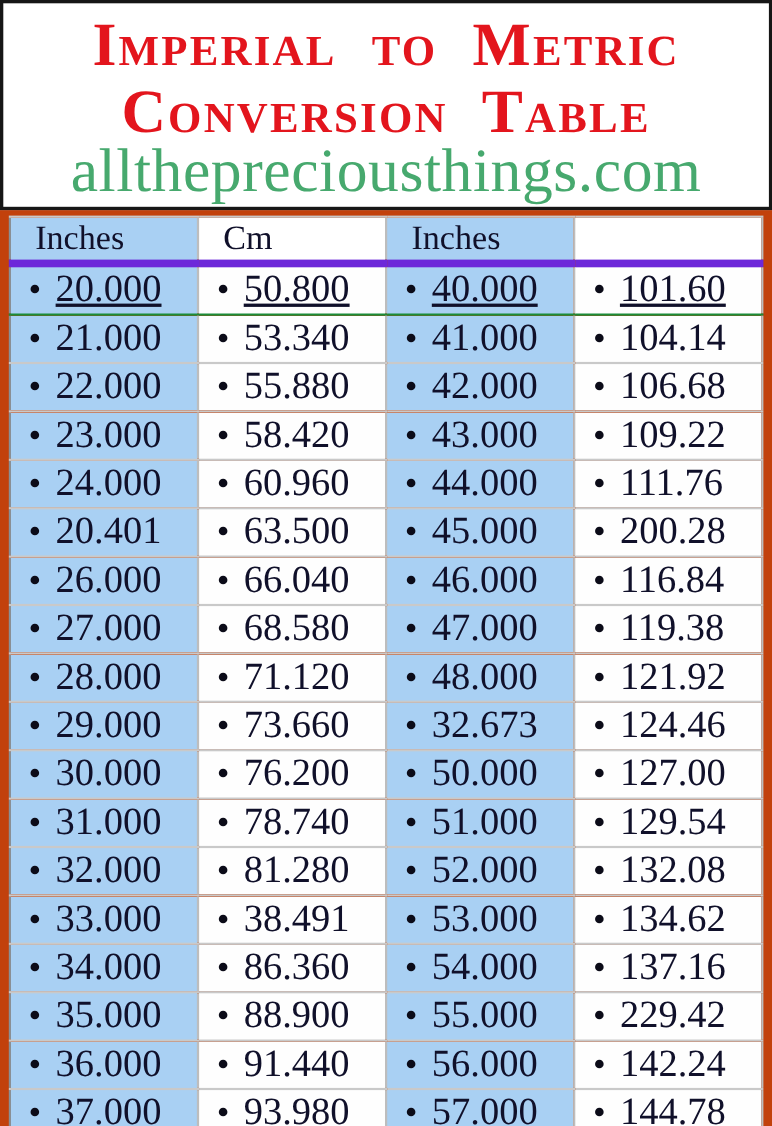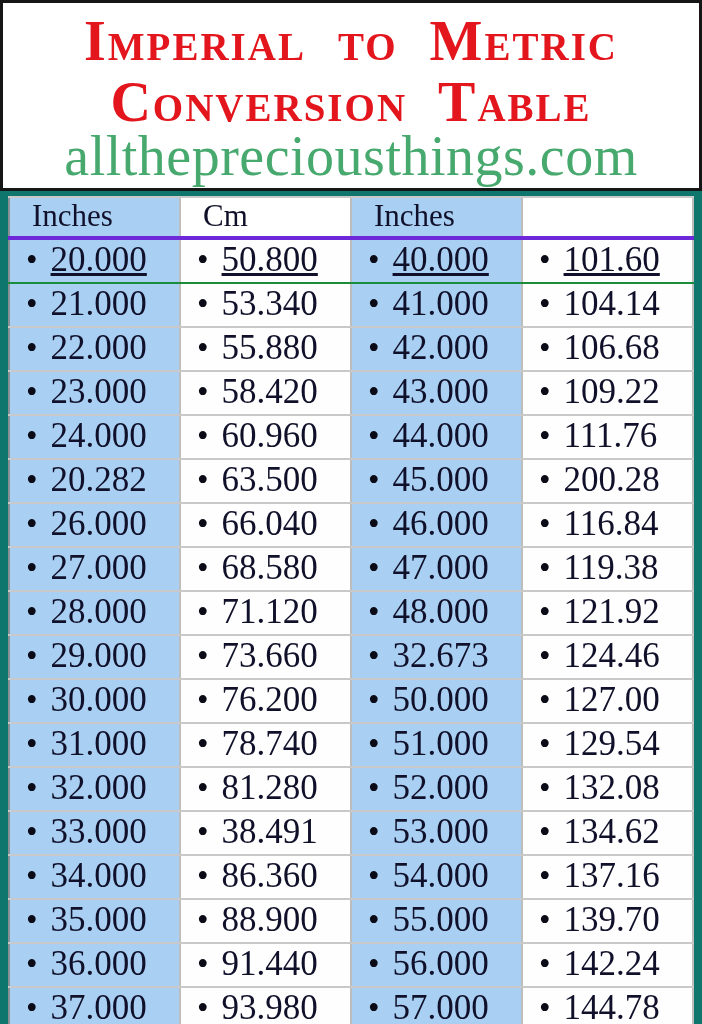--- a/index.html
+++ b/index.html
@@ -8,21 +8,21 @@
     background: #ffffff;
     width: 702px;
     height: 1024px;
     font-family: "Liberation Serif", serif;
     position: relative;
   }
   .poster {
     position: relative;
     width: 702px;
     height: 1024px;
-    background: #0f766e;
+    background: #c2410c;
     overflow: hidden;
   }
   
   .header-box {
     box-sizing: border-box;
     position: absolute;
     top: 0; left: 0;
     width: 702px;
     height: 191px;
     background: #ffffff;
@@ -67,21 +67,21 @@
     overflow: hidden;
     white-space: nowrap;
   }
   table.conv th {
     box-sizing: border-box;
     height: 36px;
     font-size: 31px;
     font-weight: normal;
     padding: 0 0 2px 22px;
     border-top: 2px solid #c9c9c9;
-    border-bottom: 4px solid #6d28d9;
+    border-bottom: 7px solid #6d28d9;
     background: #ffffff;
   }
   table.conv td {
     box-sizing: border-box;
     height: 38px;
     font-size: 35px;
     padding: 0 0 2px 16px;
     border-bottom: 2px solid #c9c9c9;
     background: #fefefe;
   }
@@ -144,21 +144,21 @@
             <td class="blue"><span class="bullet">•</span><span>43.000</span></td>
             <td><span class="bullet">•</span><span>109.22</span></td>
           </tr>
           <tr>
             <td class="blue"><span class="bullet">•</span><span>24.000</span></td>
             <td><span class="bullet">•</span><span>60.960</span></td>
             <td class="blue"><span class="bullet">•</span><span>44.000</span></td>
             <td><span class="bullet">•</span><span>111.76</span></td>
           </tr>
           <tr>
-            <td class="blue"><span class="bullet">•</span><span>20.282</span></td>
+            <td class="blue"><span class="bullet">•</span><span>20.401</span></td>
             <td><span class="bullet">•</span><span>63.500</span></td>
             <td class="blue"><span class="bullet">•</span><span>45.000</span></td>
             <td><span class="bullet">•</span><span>200.28</span></td>
           </tr>
           <tr>
             <td class="blue"><span class="bullet">•</span><span>26.000</span></td>
             <td><span class="bullet">•</span><span>66.040</span></td>
             <td class="blue"><span class="bullet">•</span><span>46.000</span></td>
             <td><span class="bullet">•</span><span>116.84</span></td>
           </tr>
@@ -207,21 +207,21 @@
           <tr>
             <td class="blue"><span class="bullet">•</span><span>34.000</span></td>
             <td><span class="bullet">•</span><span>86.360</span></td>
             <td class="blue"><span class="bullet">•</span><span>54.000</span></td>
             <td><span class="bullet">•</span><span>137.16</span></td>
           </tr>
           <tr>
             <td class="blue"><span class="bullet">•</span><span>35.000</span></td>
             <td><span class="bullet">•</span><span>88.900</span></td>
             <td class="blue"><span class="bullet">•</span><span>55.000</span></td>
-            <td><span class="bullet">•</span><span>139.70</span></td>
+            <td><span class="bullet">•</span><span>229.42</span></td>
           </tr>
           <tr>
             <td class="blue"><span class="bullet">•</span><span>36.000</span></td>
             <td><span class="bullet">•</span><span>91.440</span></td>
             <td class="blue"><span class="bullet">•</span><span>56.000</span></td>
             <td><span class="bullet">•</span><span>142.24</span></td>
           </tr>
           <tr>
             <td class="blue"><span class="bullet">•</span><span>37.000</span></td>
             <td><span class="bullet">•</span><span>93.980</span></td>

